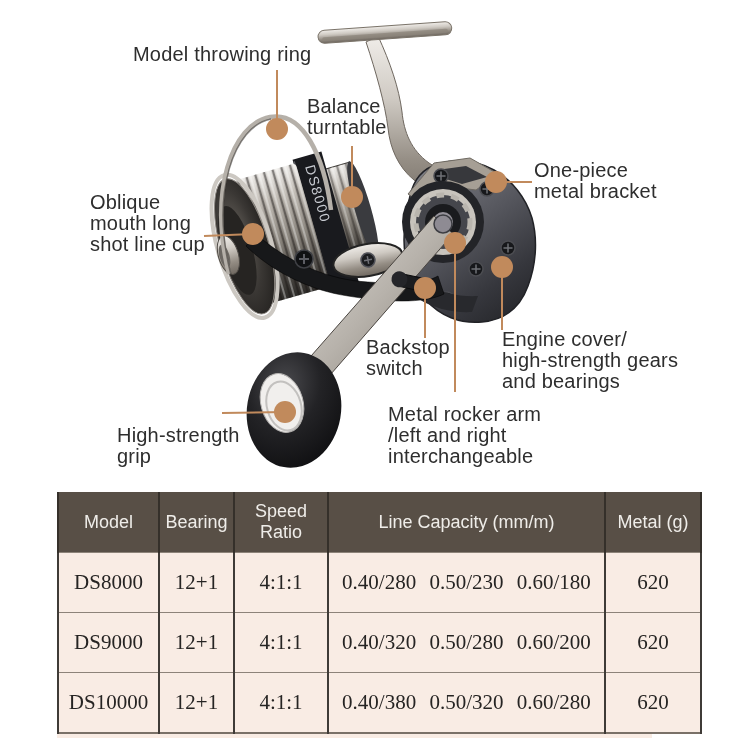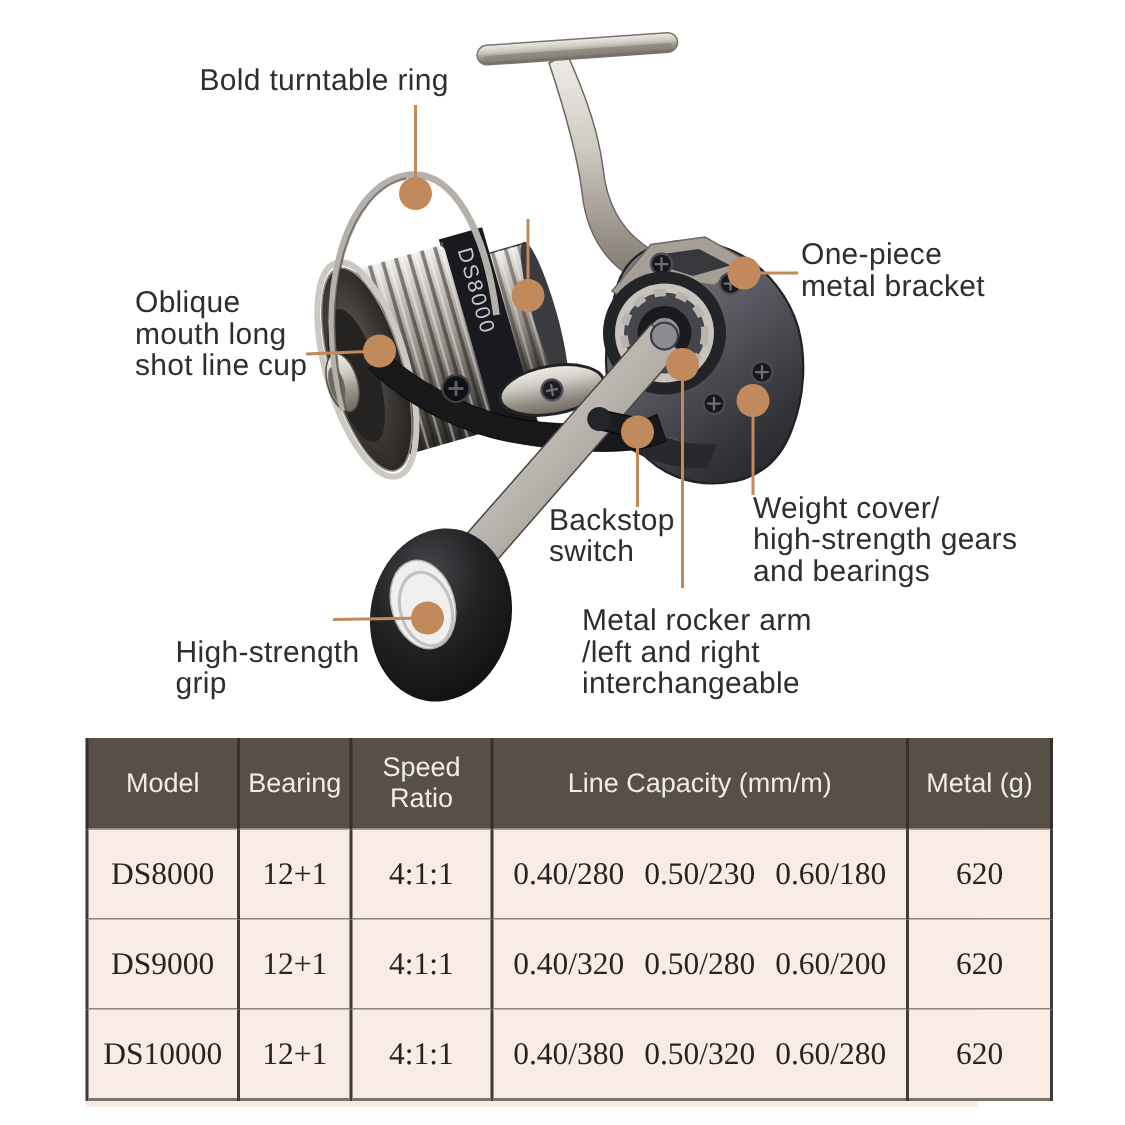--- a/index.html
+++ b/index.html
@@ -223,29 +223,31 @@
           <line x1="222" y1="413" x2="285" y2="412"></line>
             <circle cx="285" cy="412" r="11" stroke="none"></circle>
         </g>
         <g>
           <line x1="455" y1="254" x2="455" y2="392"></line>
             <circle cx="455" cy="243" r="11" stroke="none"></circle>
         </g>
       </g>
     </svg>
 
-    <div class="callout-label" style="left:133px;top:44px;">Bold turntable ring</div>
+    <div class="callout-label" style="left:133px;top:44px;">Model throwing ring</div>
+    <div class="callout-label" style="left:307px;top:96px;">Balance
+turntable</div>
     <div class="callout-label" style="left:534px;top:160px;">One-piece
 metal bracket</div>
     <div class="callout-label" style="left:90px;top:192px;">Oblique
 mouth long
 shot line cup</div>
     <div class="callout-label" style="left:366px;top:337px;">Backstop
 switch</div>
-    <div class="callout-label" style="left:502px;top:329px;">Weight cover/
+    <div class="callout-label" style="left:502px;top:329px;">Engine cover/
 high-strength gears
 and bearings</div>
     <div class="callout-label" style="left:117px;top:385px;margin-top:40px;">High-strength
 grip</div>
     <div class="callout-label" style="left:388px;top:404px;">Metal rocker arm
 /left and right
 interchangeable</div>
   </div>
 
   <div class="spec-panel">

